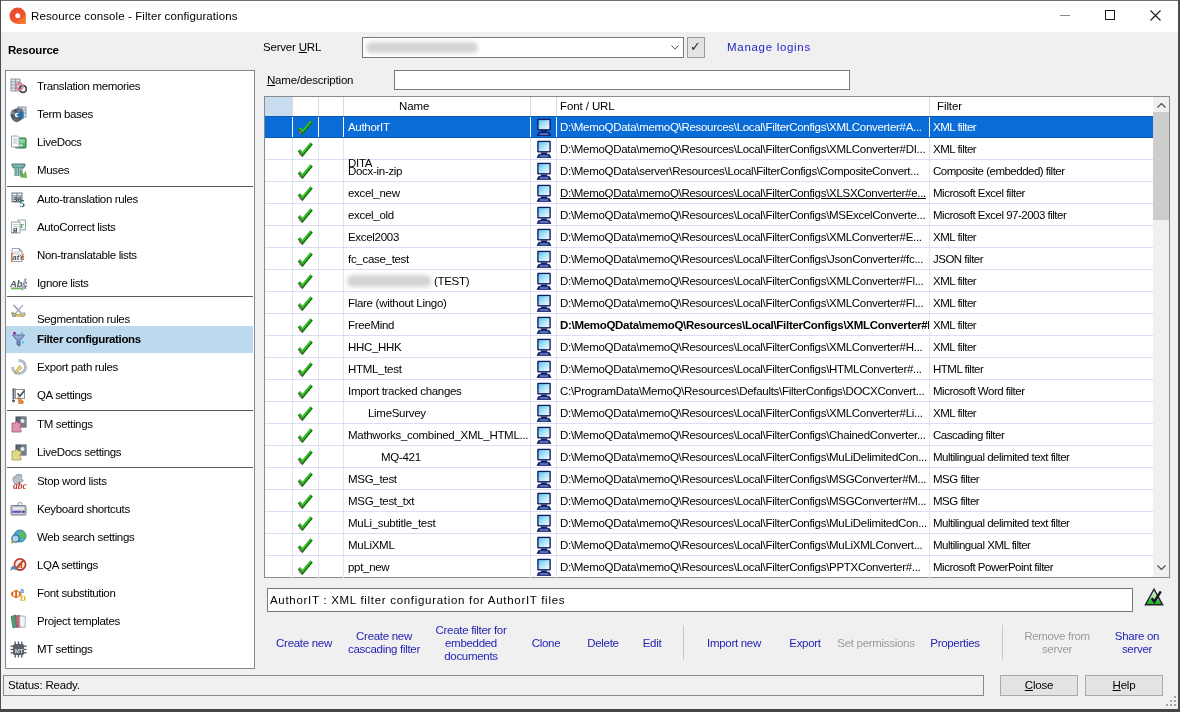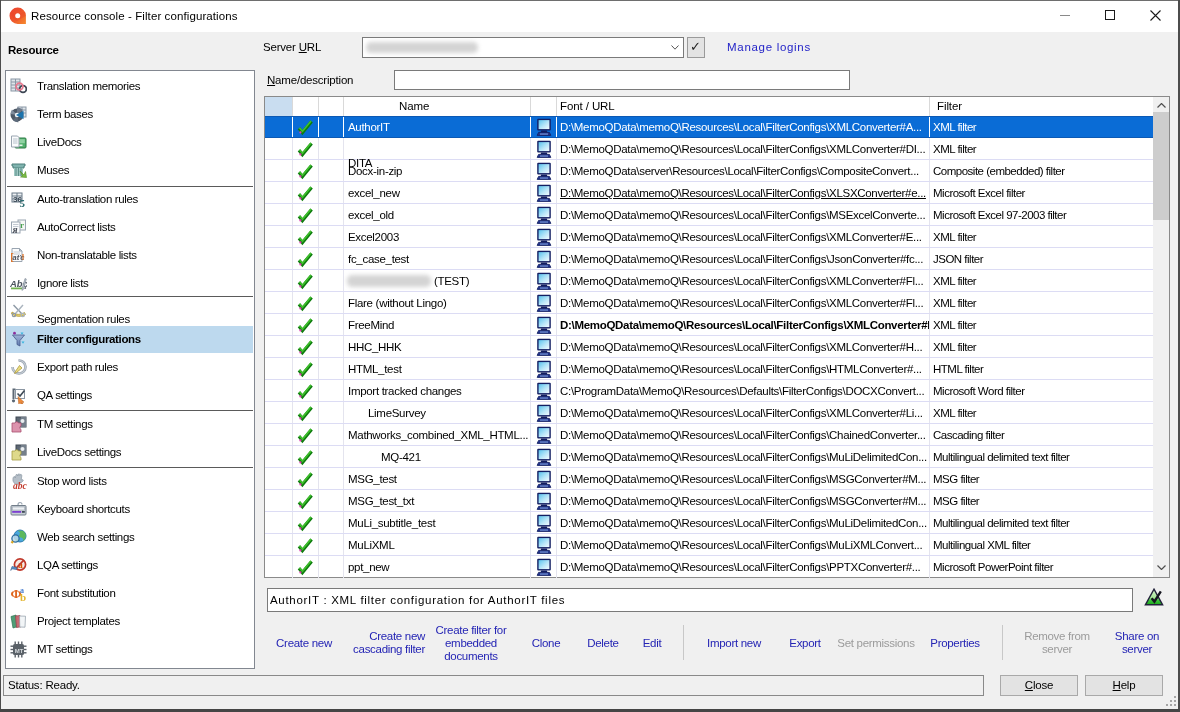--- a/index.html
+++ b/index.html
@@ -872,21 +872,21 @@
           <stop offset="0" stop-color="#d8f2cc"></stop>
           <stop offset="0.55" stop-color="#a5e396"></stop>
           <stop offset="0.72" stop-color="#3dc53d"></stop>
           <stop offset="1" stop-color="#18a818"></stop>
         </linearGradient>
       </defs>
       <path d="M10 1.2 L18.6 16.8 L1.4 16.8 Z" fill="url(#eg)" stroke="#23233a" stroke-width="1.4"></path>
       <path d="M7.6 10.2 L10.4 13.6 L16.8 3.4" fill="none" stroke="#15151f" stroke-width="2.4"></path>
     </svg></div>
 <div class="abs link" style="left:270px;top:637px;width:68px;">Create new</div>
-<div class="abs link" style="left:343px;top:630px;width:82px;text-align:right;">Create new cascading filter</div>
+<div class="abs link" style="left:343px;top:630px;width:82px;">Create new cascading filter</div>
 <div class="abs link" style="left:430px;top:624px;width:82px;">Create filter for embedded documents</div>
 <div class="abs link" style="left:521px;top:637px;width:50px;">Clone</div>
 <div class="abs link" style="left:578px;top:637px;width:50px;">Delete</div>
 <div class="abs link" style="left:632px;top:637px;width:40px;">Edit</div>
 <div class="abs" style="left:683px;top:625px;width:1px;height:35px;background:#c8c8c8;"></div>
 <div class="abs link" style="left:700px;top:637px;width:68px;">Import new</div>
 <div class="abs link" style="left:782px;top:637px;width:46px;">Export</div>
 <div class="abs glink" style="left:826px;top:637px;width:100px;">Set permissions</div>
 <div class="abs link" style="left:925px;top:637px;width:60px;">Properties</div>
 <div class="abs" style="left:1002px;top:625px;width:1px;height:35px;background:#c8c8c8;"></div>

